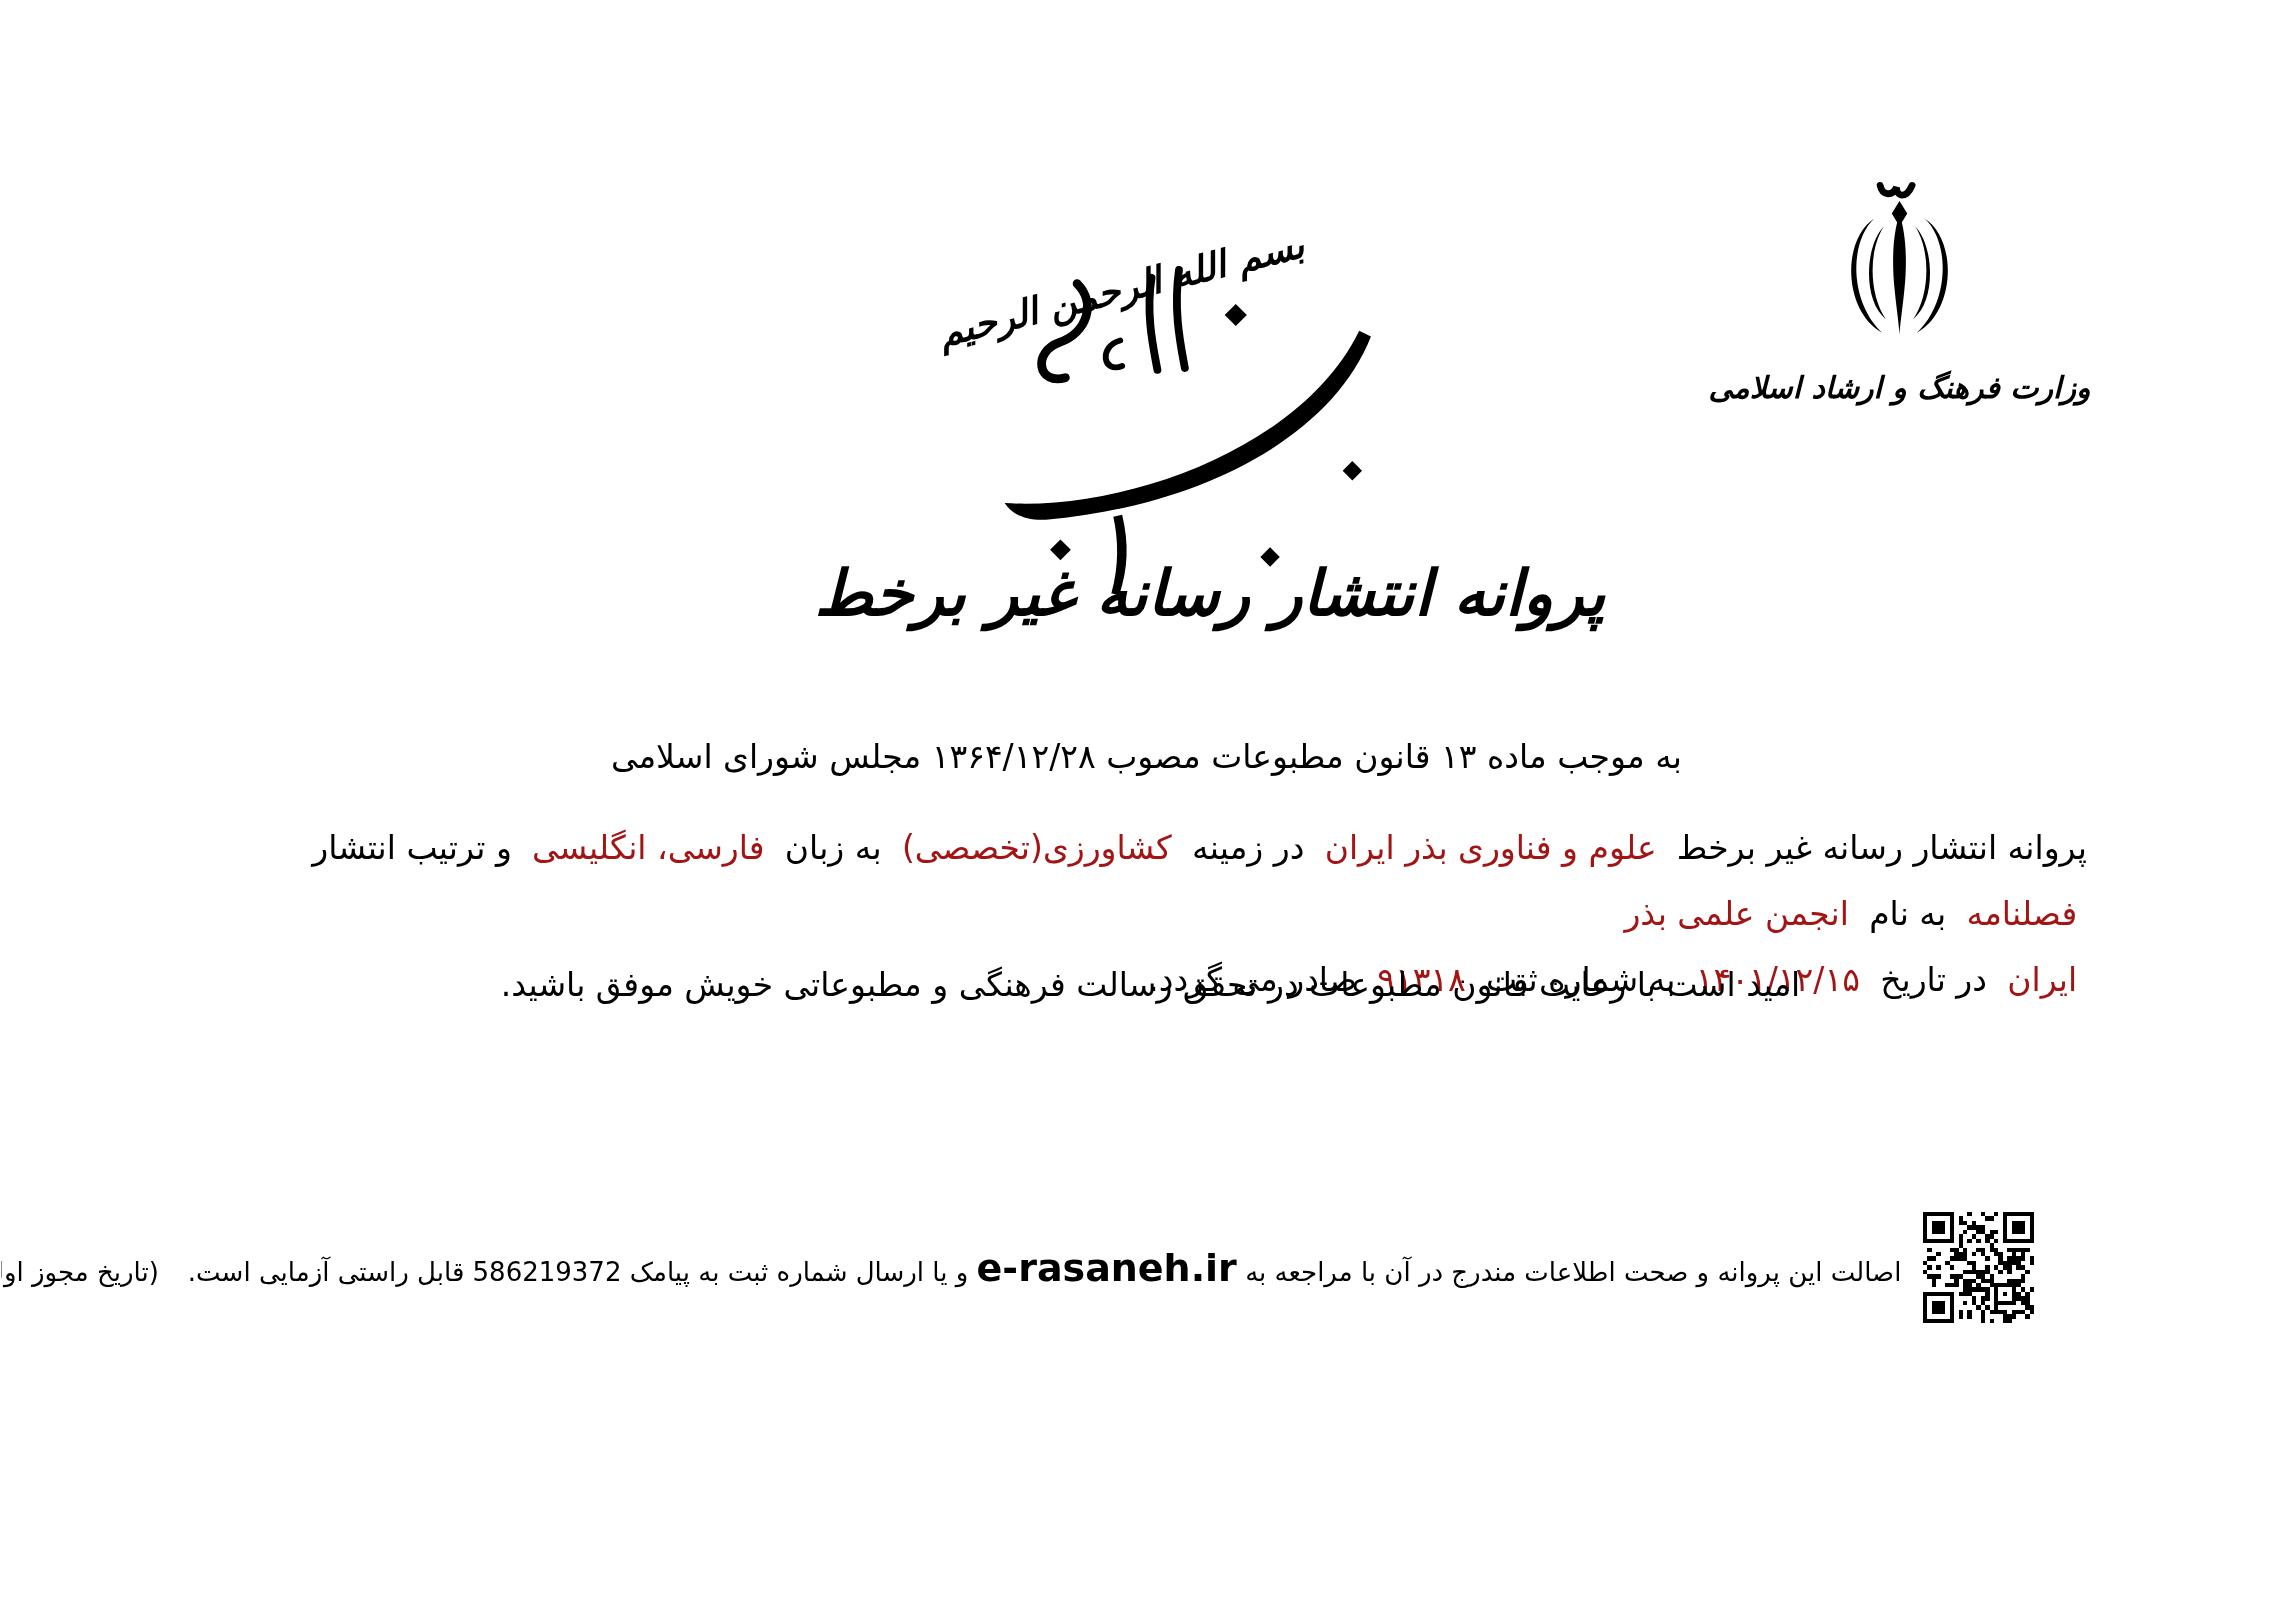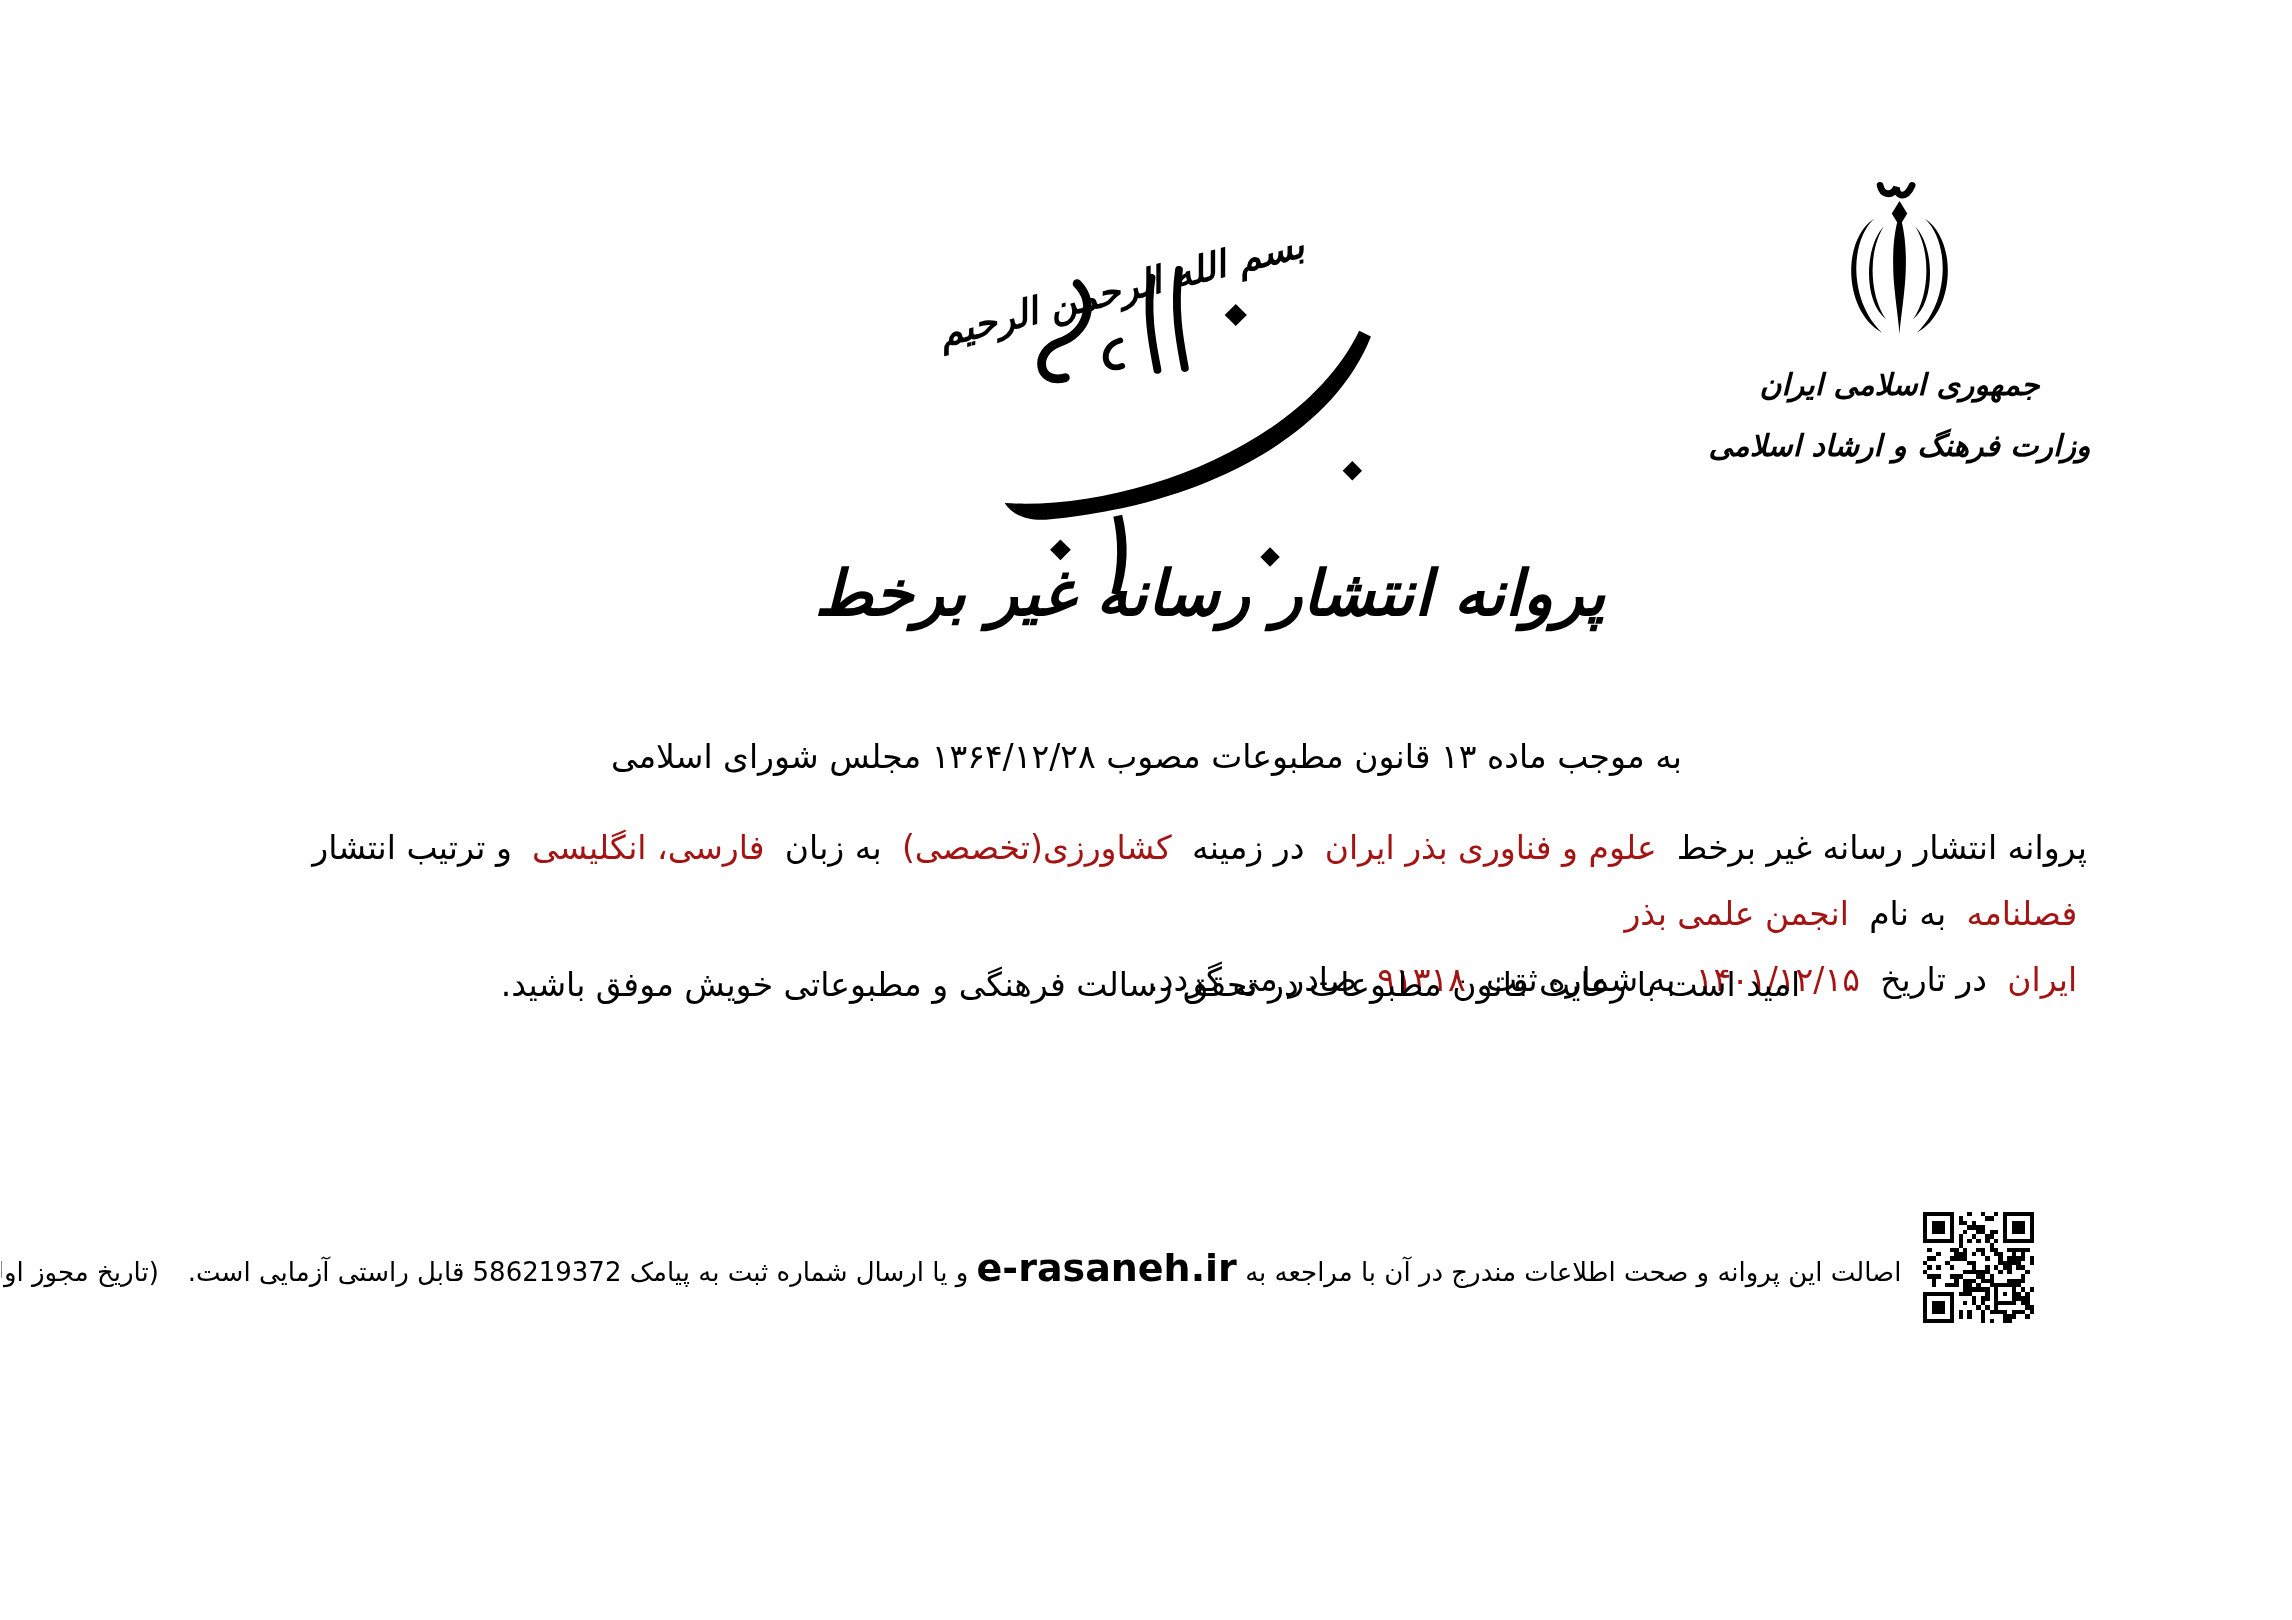--- a/index.html
+++ b/index.html
@@ -12,21 +12,21 @@
     position:relative;
     overflow:hidden;
   }
   
   .ministry{
     position:absolute; top:165px; right:129px; width:529px;
     text-align:center;
   }
   .emblem{width:155px;height:192px;margin:0 auto;display:block;}
   .ministry .rep-line{font-size:30px;font-weight:bold;font-style:italic;margin-top:9.8px;letter-spacing:1px;}
-  .ministry .min-line{font-size:30px;font-weight:bold;font-style:italic;margin-top:26px;letter-spacing:1px;}
+  .ministry .min-line{font-size:30px;font-weight:bold;font-style:italic;margin-top:13px;letter-spacing:1px;}
   
   .bismillah-wrap{position:absolute; top:221px; left:916px; width:475px; height:382px;}
   .bismillah-swoosh{position:absolute;inset:0;width:100%;height:100%;}
   .bismillah-text{
     position:absolute; top:93px; left:17.6px;
     font-size:37px; font-weight:bold; font-style:italic;
     transform:rotate(-14deg); transform-origin:left top;
     white-space:nowrap;
   }
   
@@ -65,21 +65,20 @@
     <path d="M80 28 L88 41 L80 54 L72 41 Z" fill="#000"></path>
 
     <path d="M80 42 C73 62 72 92 75 120 C77 140 79 152 80 166 C81 152 83 140 85 120 C88 92 87 62 80 42 Z" fill="#000"></path>
 
     <path d="M64 54 C48 78 48 124 66 150 C42 132 44 74 64 54 Z" fill="#000"></path>
     <path d="M96 54 C112 78 112 124 94 150 C118 132 116 74 96 54 Z" fill="#000"></path>
 
     <path d="M54 46 C28 70 28 132 62 164 C22 142 20 68 54 46 Z" fill="#000"></path>
     <path d="M106 46 C132 70 132 132 98 164 C138 142 140 68 106 46 Z" fill="#000"></path>
   </svg>
-  <div class="rep-line">جمهوری اسلامی ایران</div>
   <div class="min-line">وزارت فرهنگ و ارشاد اسلامی</div>
 </div>
 
 <div class="bismillah-wrap">
   <svg class="bismillah-swoosh" viewBox="0 0 480 390" aria-hidden="true">
 
     <path d="M462 118 C420 225 280 292 130 305 C110 306 96 300 88 288 C210 296 392 232 450 112 Z" fill="#000"></path>
 
     <path d="M208 300 C215 330 214 355 205 382 L197 380 C205 352 204 325 199 302 Z" fill="#000"></path>
 

